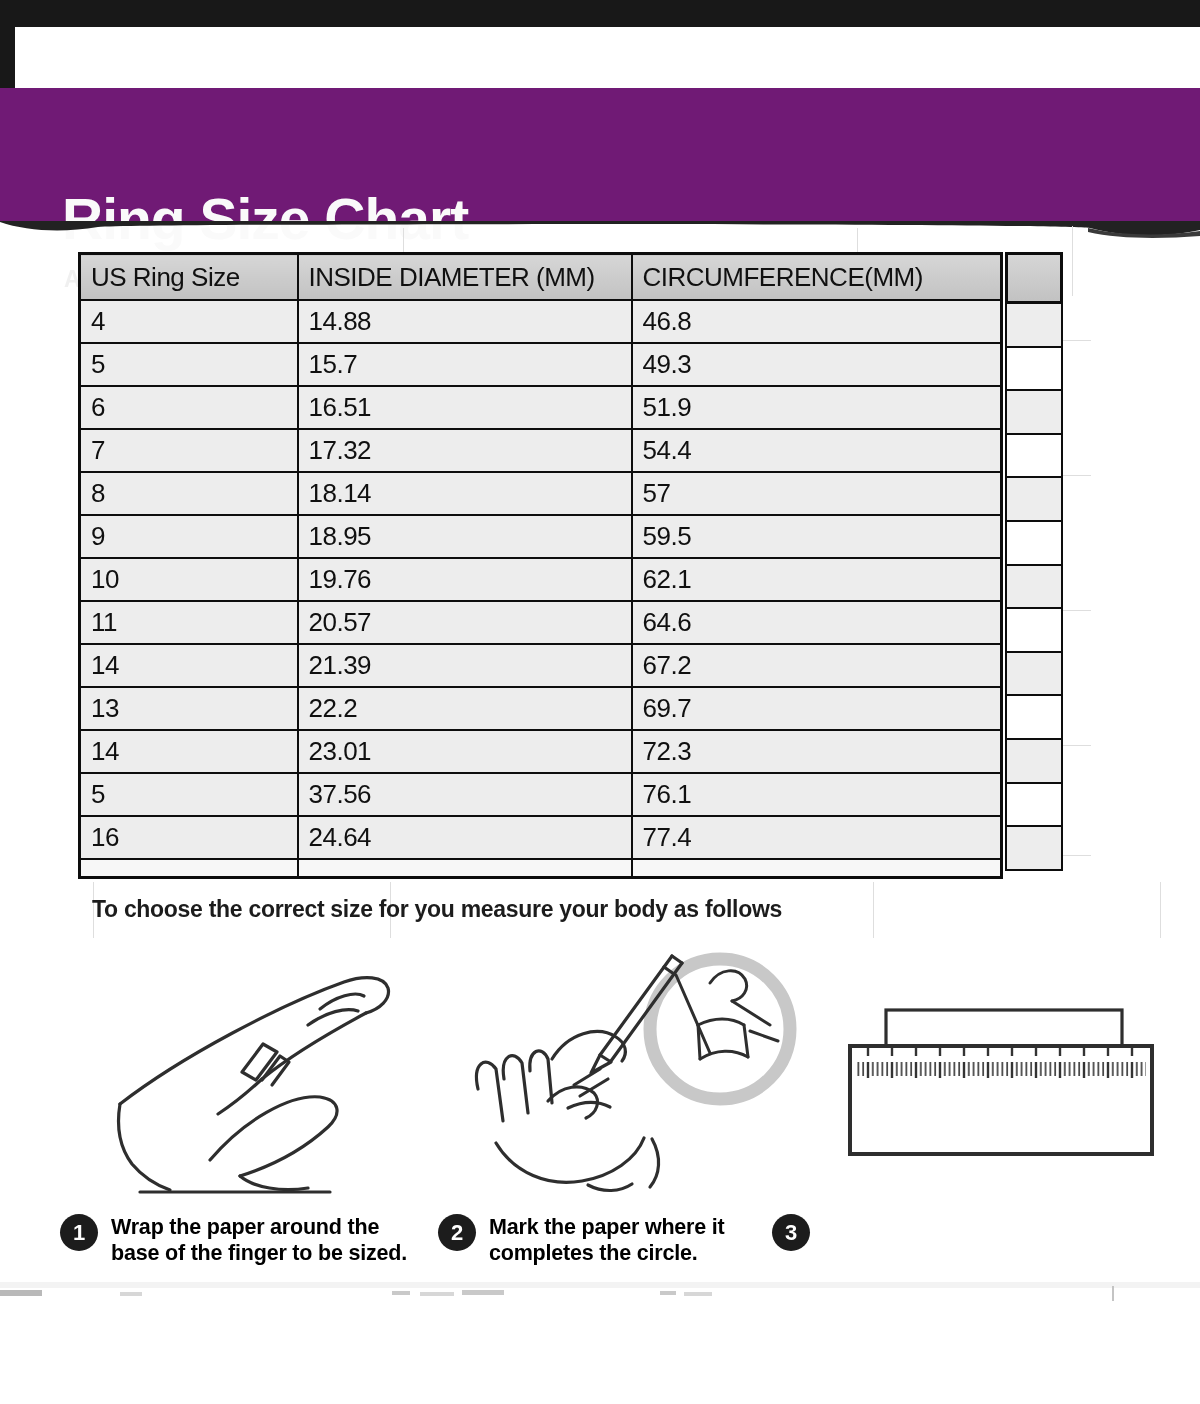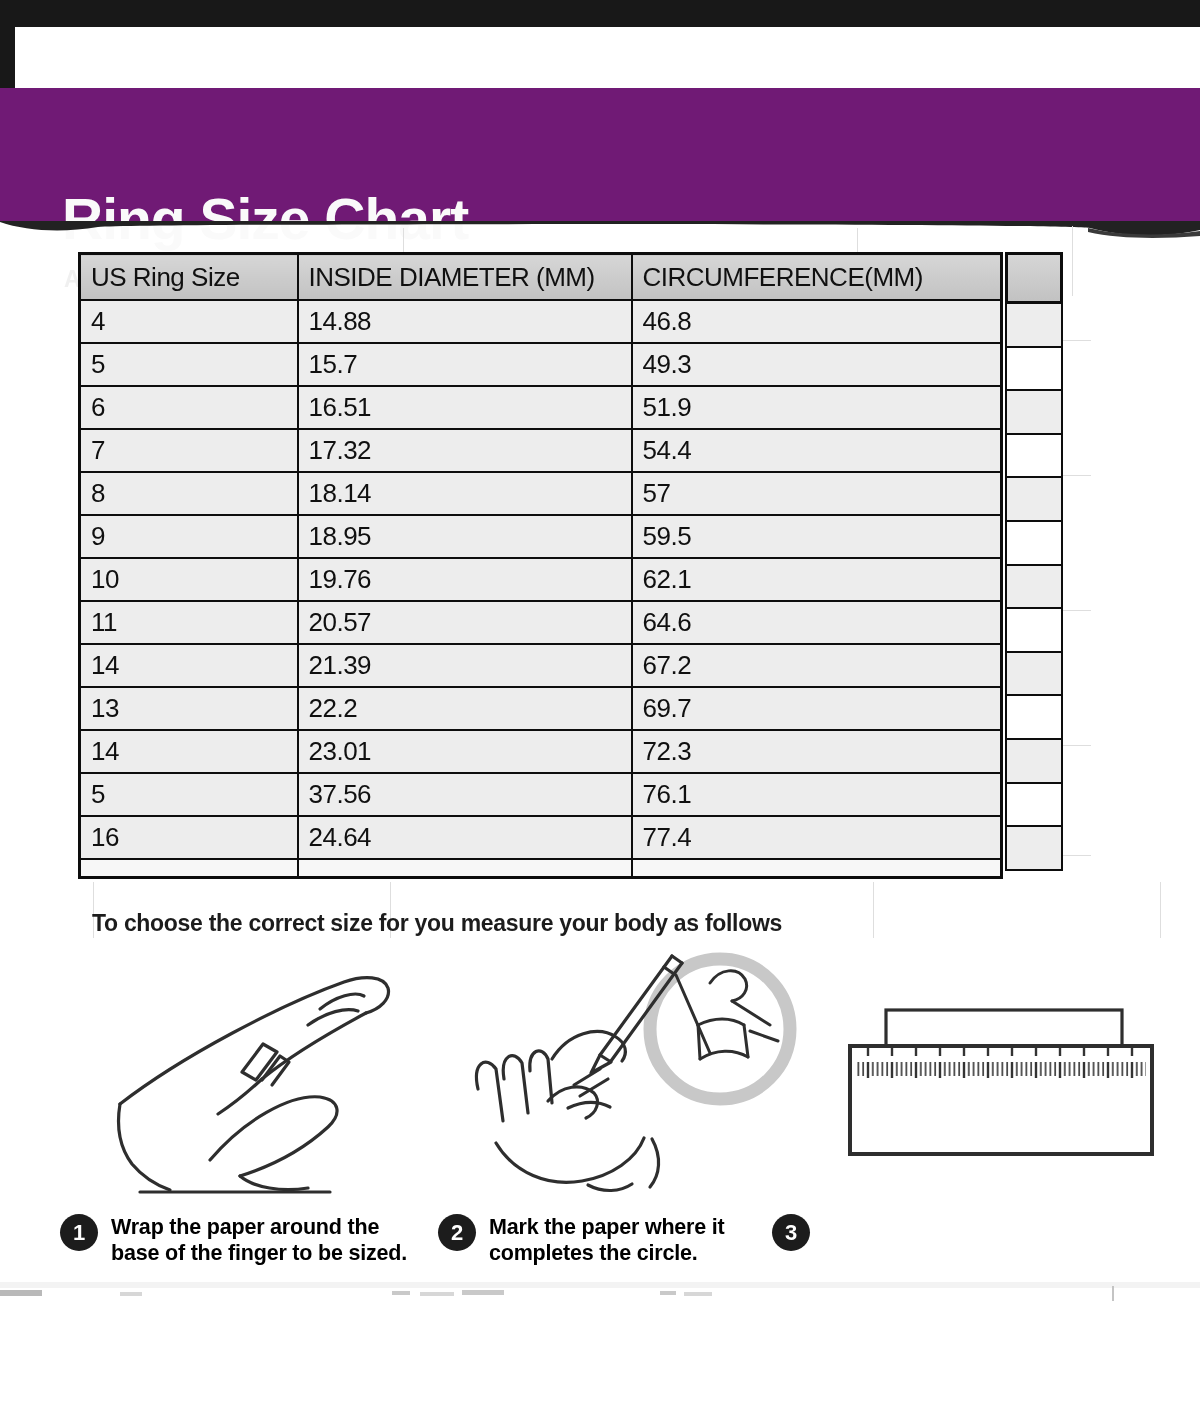--- a/index.html
+++ b/index.html
@@ -28,21 +28,21 @@
   .ring th{height:44px;font-size:26px;background:linear-gradient(180deg,#d6d6d6,#c2c2c2);}
   .ring td{height:41px;font-size:26px;background:#ededed;}
   .ring tr.empty td{height:16px;background:#f7f7f7;}
   
   .xcol{position:absolute;left:1005px;top:252px;width:58px;}
   .xhead{height:46px;border:3px solid #0d0d0d;background:linear-gradient(180deg,#d6d6d6,#c2c2c2);}
   .xcell{height:41.6px;border:2px solid #0d0d0d;border-top:none;background:#ededed;}
   .xcell.alt{background:#ffffff;}
   
   .measure-heading{position:absolute;left:92px;top:896px;font-size:23px;font-weight:700;
-    color:#1c1c1c;letter-spacing:-0.3px;margin-top:14px;}
+    color:#1c1c1c;letter-spacing:-0.3px;}
   .illo{position:absolute;}
   .step{position:absolute;display:flex;gap:13px;align-items:flex-start;}
   .badge{flex:none;width:38px;height:37px;border-radius:50%;background:#1c1c1c;color:#ffffff;
     font-size:22px;font-weight:700;line-height:37px;text-align:center;}
   .steptext{font-size:21.5px;font-weight:700;color:#000000;line-height:1.22;
     white-space:pre-line;letter-spacing:-0.2px;}
   
   .smudge{position:absolute;background:#d7d7d7;}
   .band{position:absolute;left:0;top:1282px;width:1200px;height:6px;background:#f3f3f3;}
 </style>

